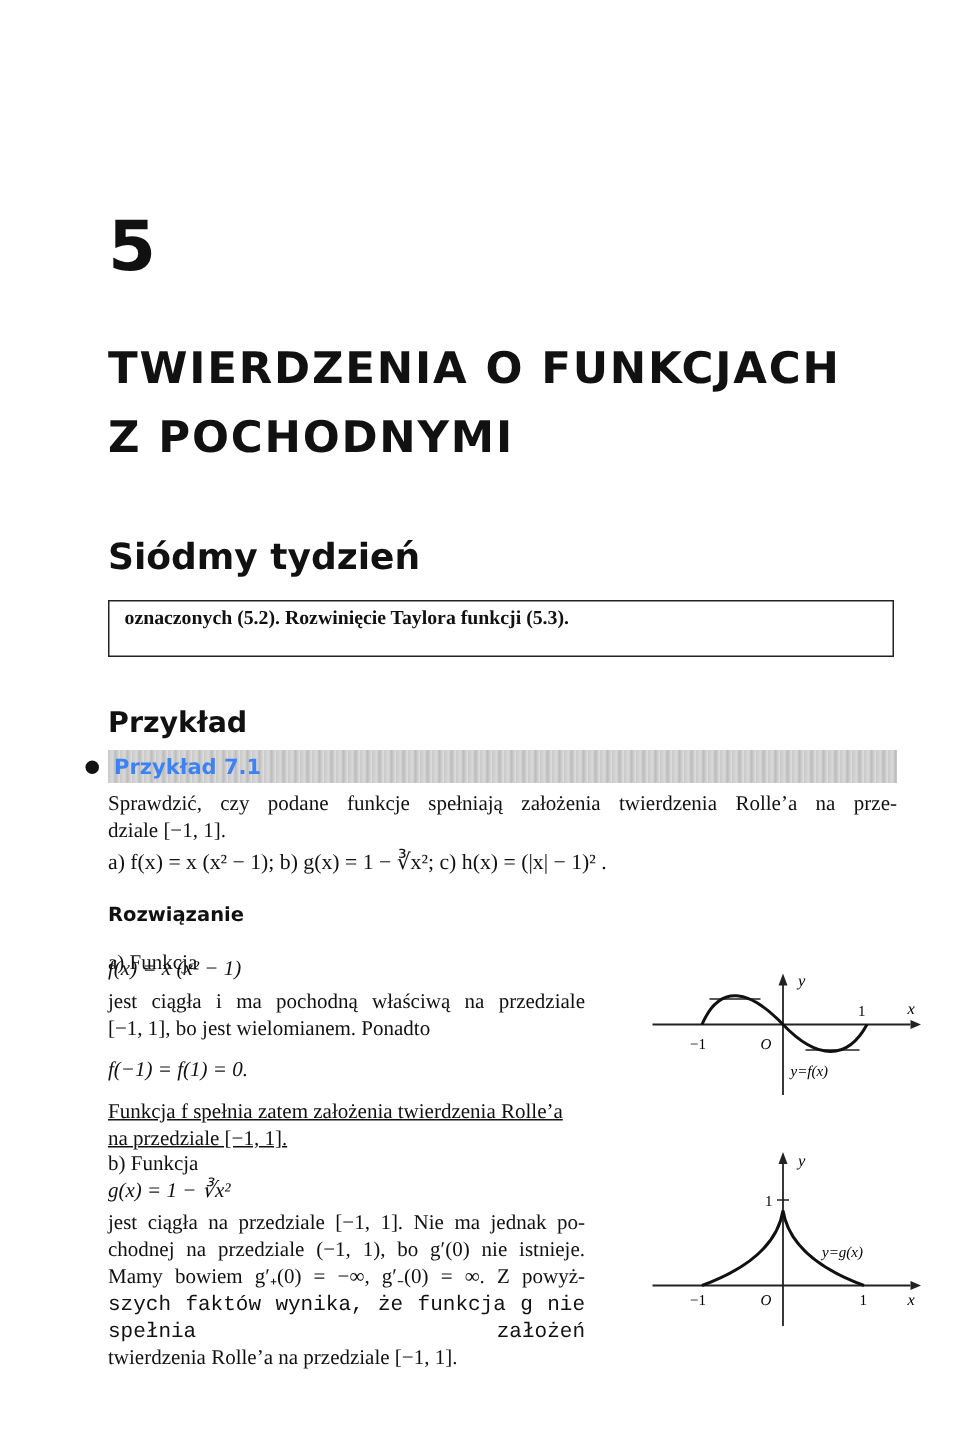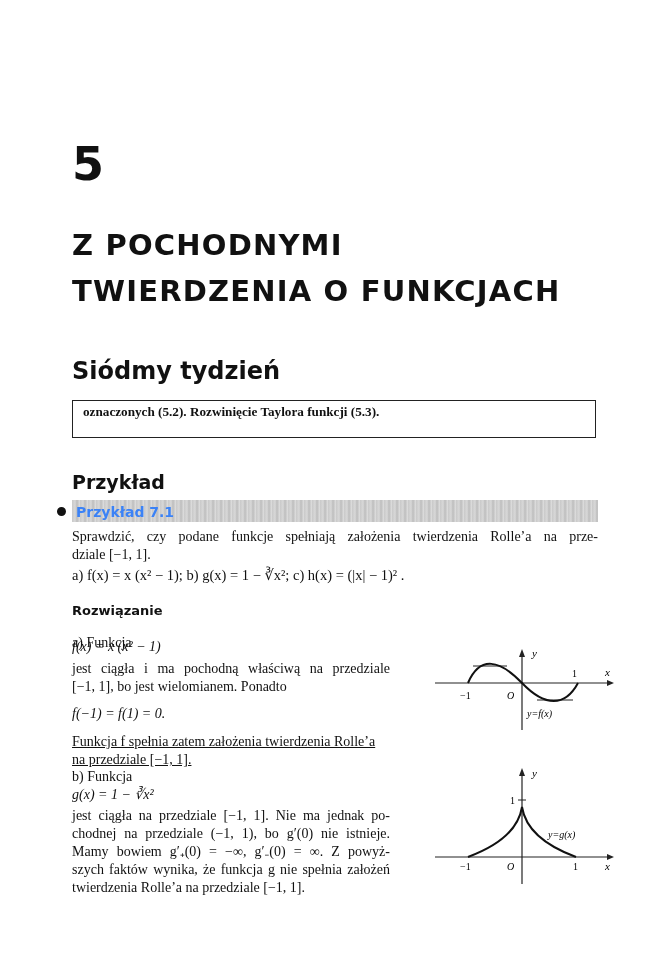--- a/index.html
+++ b/index.html
@@ -23,22 +23,22 @@
   .para { font-size:14px; line-height:18px; font-family:"Liberation Serif",serif; text-align:justify; }
   .eq { font-size:14px; font-style:italic; font-family:"Liberation Serif",serif; line-height:18px; }
   .solhead { left:72px; top:603px; font-size:13px; font-weight:bold; }
   svg text { font-family:"Liberation Serif",serif; }
 </style>
 </head>
 <body>
 
 <div class="abs sans chapnum">5</div>
 <div class="abs sans chaptitle">
+  <div>TWIERDZENIA O FUNKCJACH</div>
   <div>Z POCHODNYMI</div>
-  <div>TWIERDZENIA O FUNKCJACH</div>
 </div>
 
 <div class="abs sans week">Siódmy tydzień</div>
 <div class="abs box">
   <div>oznaczonych (5.2). Rozwinięcie Taylora funkcji (5.3).</div>
 </div>
 
 <div class="abs sans examples">Przykład</div>
 <div class="abs bullet"></div>
 <div class="abs exbar"></div>
@@ -62,21 +62,21 @@
   <div>Funkcja f spełnia zatem założenia twierdzenia Rolle’a</div>
   <div>na przedziale [−1, 1].</div>
 </div>
 
 <div class="abs para" style="left:72px; top:768px;">b) Funkcja</div>
 <div class="abs eq" style="left:72px; top:786px; width:326px;">g(x) = 1 − ∛x²</div>
 <div class="abs para" style="left:72px; top:807px; width:318px;">
   <div style="text-align-last:justify;">jest ciągła na przedziale [−1, 1]. Nie ma jednak po-</div>
   <div style="text-align-last:justify;">chodnej na przedziale (−1, 1), bo g′(0) nie istnieje.</div>
   <div style="text-align-last:justify;">Mamy bowiem g′₊(0) = −∞, g′₋(0) = ∞. Z powyż-</div>
-  <div style="text-align-last:justify;">szych faktów wynika, że funkcja g nie spełnia założeń</div>
+  <div style="text-align-last:justify;font-family:Liberation Mono, monospace;">szych faktów wynika, że funkcja g nie spełnia założeń</div>
   <div>twierdzenia Rolle’a na przedziale [−1, 1].</div>
 </div>
 
 <svg class="abs" style="left:425px; top:645px;" width="190" height="90" viewBox="0 0 190 90">
   <line x1="10" y1="38" x2="182" y2="38" stroke="#222" stroke-width="1.2"></line>
   <polygon points="182,35 189,38 182,41" fill="#222"></polygon>
   <line x1="97" y1="85" x2="97" y2="10" stroke="#222" stroke-width="1.2"></line>
   <polygon points="94,12 97,4 100,12" fill="#222"></polygon>
   <line x1="48" y1="21" x2="82" y2="21" stroke="#222" stroke-width="1"></line>
   <line x1="112" y1="55" x2="148" y2="55" stroke="#222" stroke-width="1"></line>

